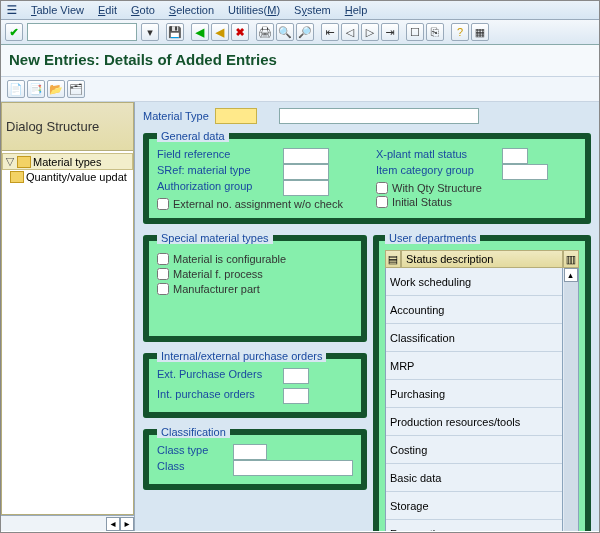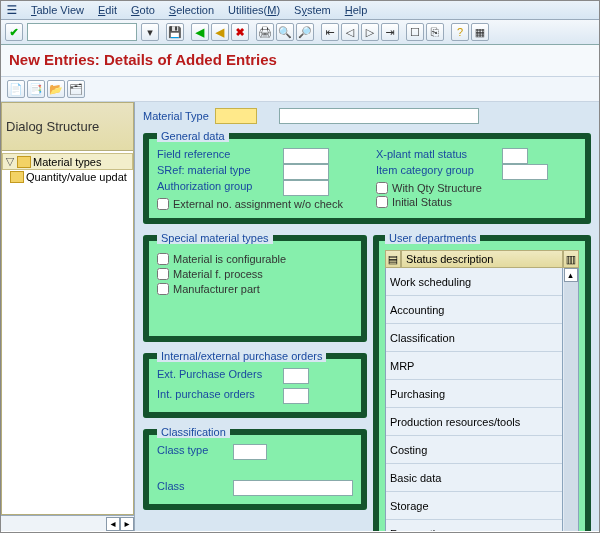--- a/index.html
+++ b/index.html
@@ -48,21 +48,21 @@
   .tb-green { color:#0a0; font-weight:bold; }
   .tb-yellow { color:#c90; font-weight:bold; }
   .tb-red { color:#c00; font-weight:bold; }
   .tb-sep { width:3px; }
   .cmd-input { height:18px; border:1px solid #8aa; background:#fff; width:110px; margin:0 2px; }
   
   .page-title {
     padding: 6px 8px 8px 8px;
     font-size: 15px;
     font-weight: bold;
-    color: #b91c1c;
+    color: #14532d;
     border-bottom:1px solid #c7d4e2;
     background:#f5f9fc;
   }
   
   .apptoolbar {
     padding:3px 6px;
     border-bottom:1px solid #c7d4e2;
     background:#f1f6fb;
     display:flex; gap:2px;
   }
@@ -296,21 +296,21 @@
               <span class="field" style="width:26px"></span>
             </div>
         </fieldset>
 
         <fieldset class="group">
           <legend>Classification</legend>
           <div class="formrow">
               <label style="width:70px">Class type</label>
               <span class="field" style="width:34px"></span>
             </div>
-          <div class="formrow" style="margin-top:20px">
+          <div class="formrow" style="margin-top:0">
               <label style="width:70px">Class</label>
               <span class="field" style="width:120px"></span>
             </div>
         </fieldset>
       </div>
 
       <div class="col">
         <fieldset class="group" style="padding:6px">
           <legend>User departments</legend>
           <div class="userdep-head">

